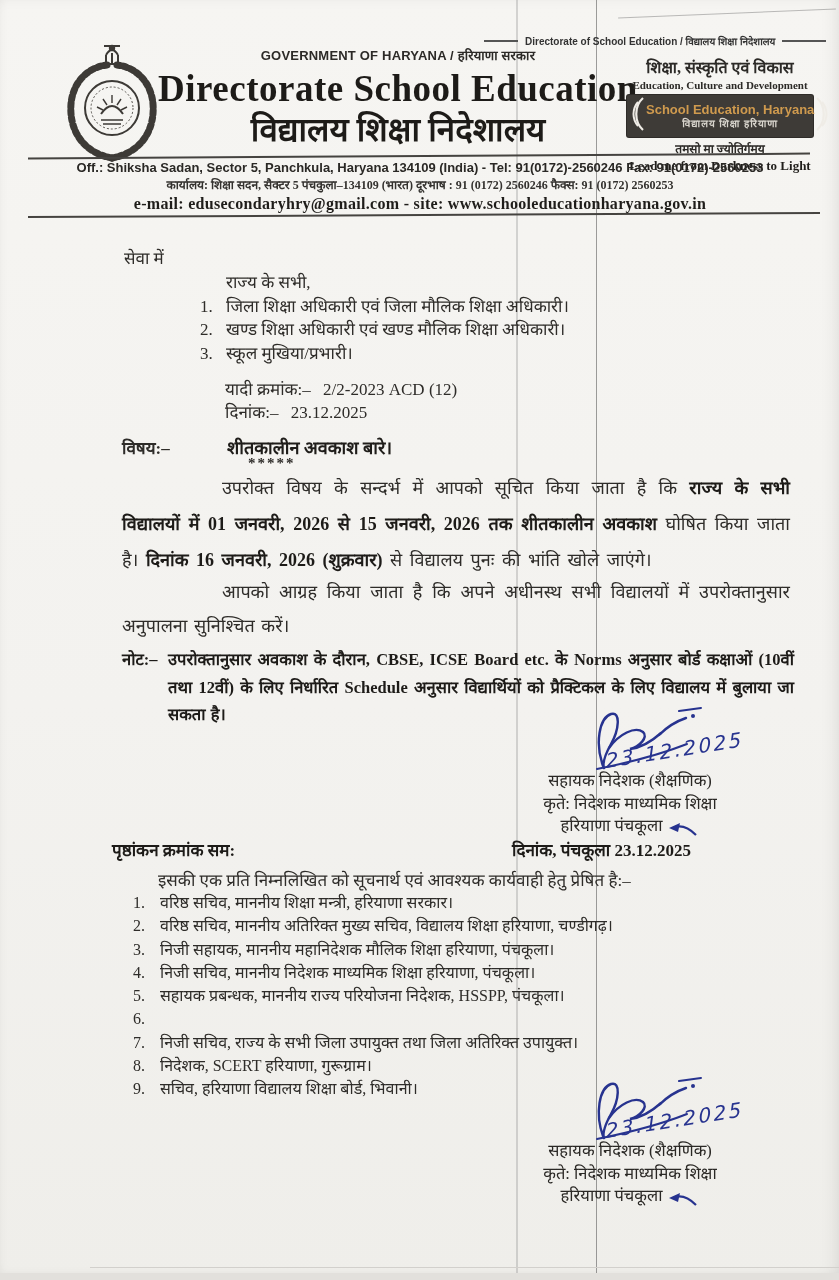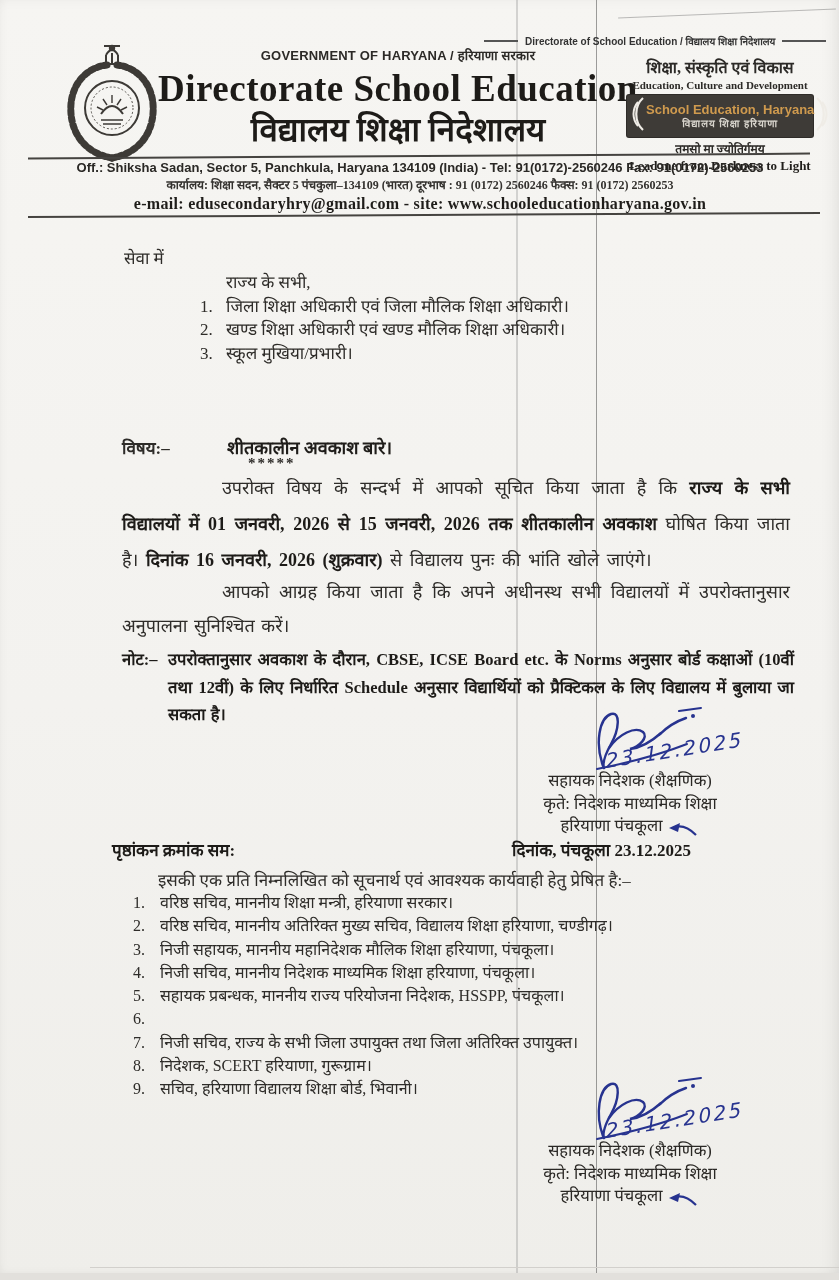--- a/index.html
+++ b/index.html
@@ -173,20 +173,30 @@
     <div class="row">
       <span class="num">2.</span>
       <span>खण्ड शिक्षा अधिकारी एवं खण्ड मौलिक शिक्षा अधिकारी।</span>
     </div>
     <div class="row">
       <span class="num">3.</span>
       <span>स्कूल मुखिया/प्रभारी।</span>
     </div>
   </div>
 
+  <div class="abs ref">
+    <div>
+      <span>यादी क्रमांक:–</span>
+      <span style="margin-left:8px;">2/2-2023 ACD (12)</span>
+    </div>
+    <div>
+      <span>दिनांक:–</span>
+      <span style="margin-left:8px;">23.12.2025</span>
+    </div>
+  </div>
 
   <div class="abs subject-label">विषय:–</div>
   <div class="abs subject-text">शीतकालीन अवकाश बारे।</div>
   <div class="abs stars">*****</div>
 
   <div class="abs para1">
     <span>उपरोक्त विषय के सन्दर्भ में आपको सूचित किया जाता है कि </span><span class="b">राज्य के सभी विद्यालयों में 01 जनवरी, 2026 से 15 जनवरी, 2026 तक शीतकालीन अवकाश</span><span> घोषित किया जाता है। </span><span class="b">दिनांक 16 जनवरी, 2026 (शुक्रवार)</span><span> से विद्यालय पुनः की भांति खोले जाएंगे।</span>
   </div>
   <div class="abs para2">आपको आग्रह किया जाता है कि अपने अधीनस्थ सभी विद्यालयों में उपरोक्तानुसार अनुपालना सुनिश्चित करें।</div>
 

